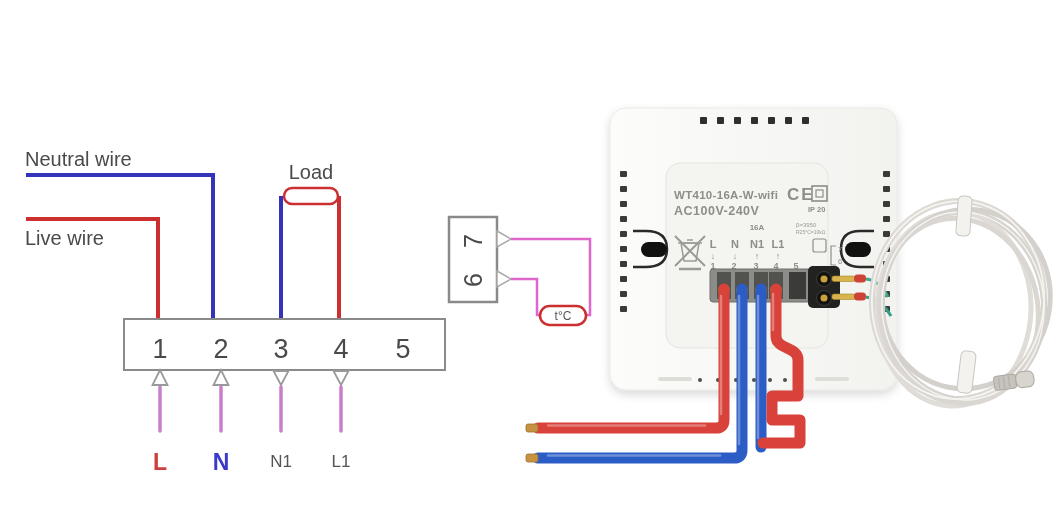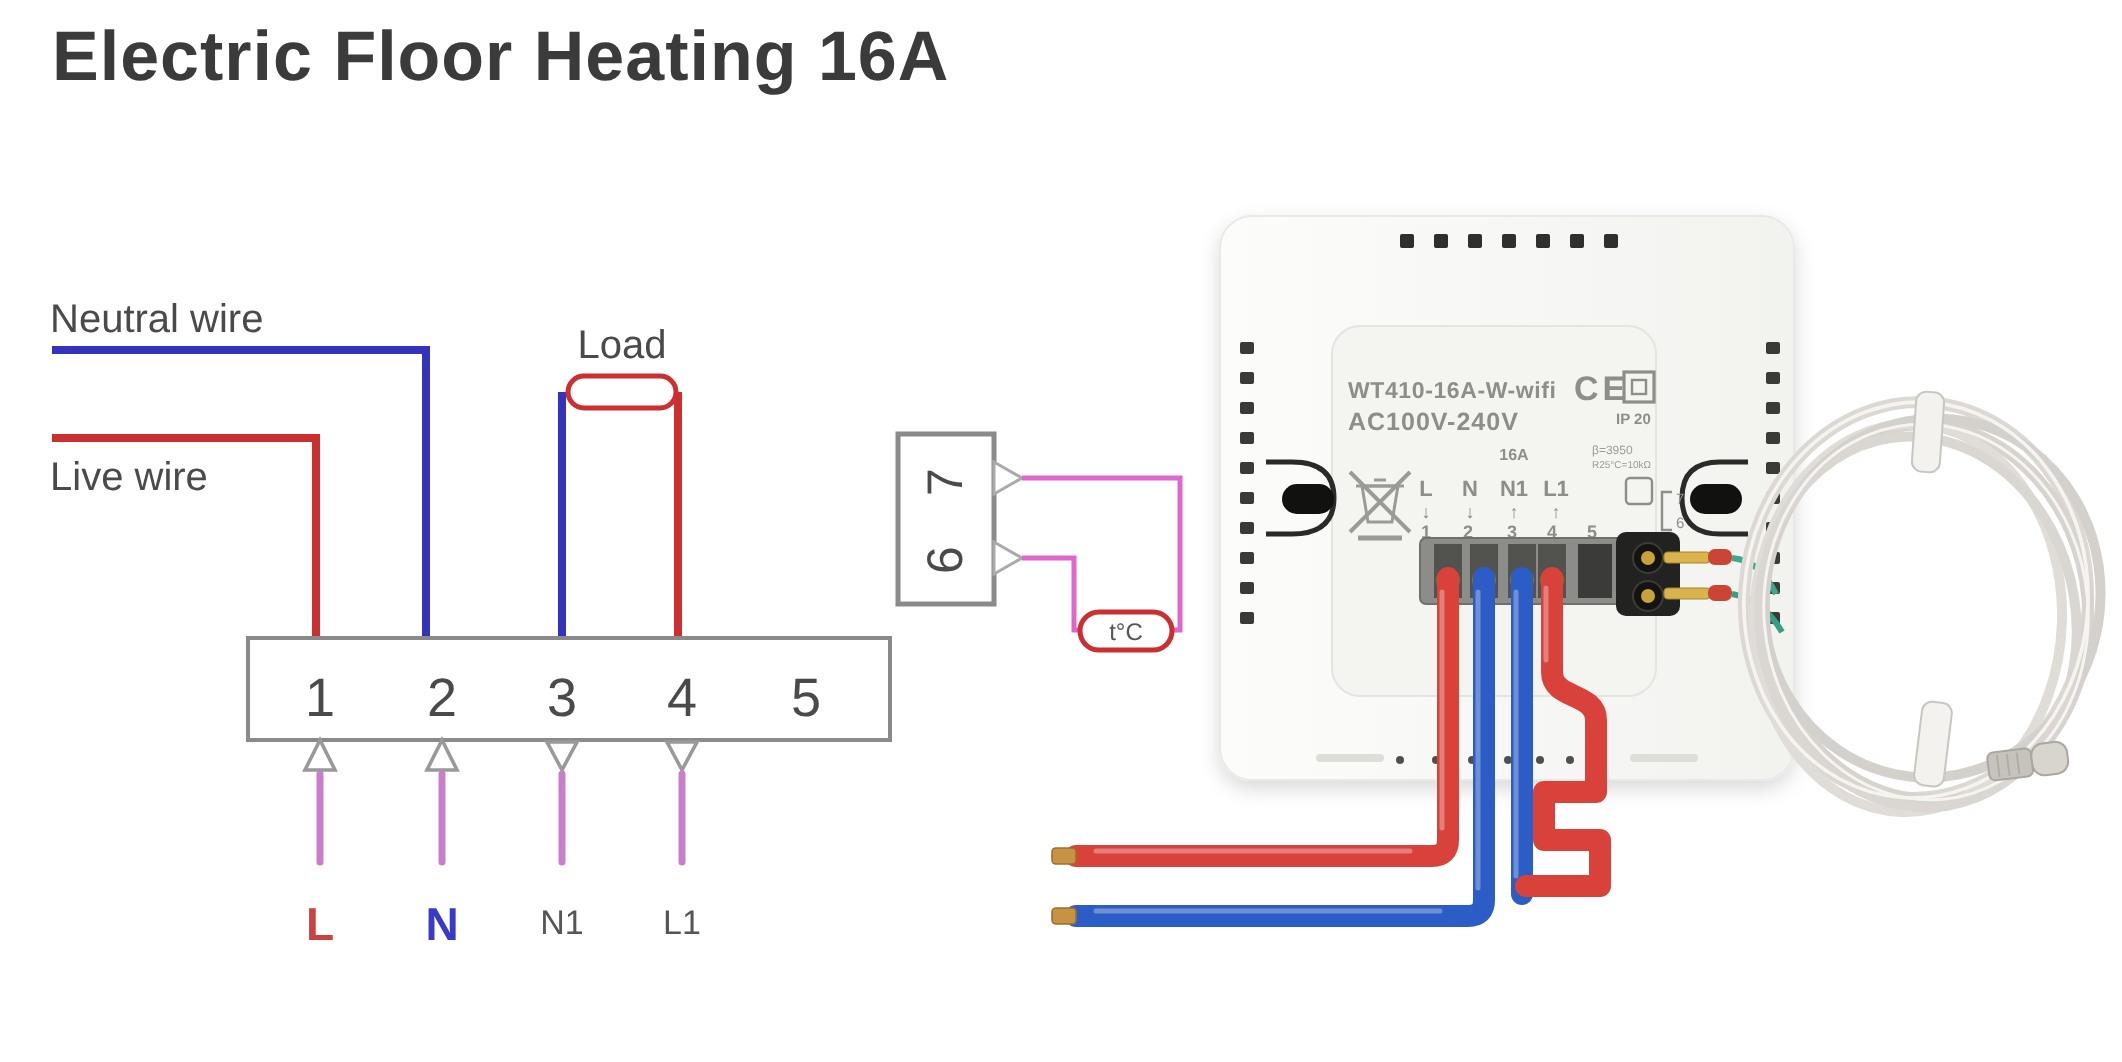--- a/index.html
+++ b/index.html
@@ -14,21 +14,20 @@
   .lbl{fill:#4a4a4a;font-size:20px;}
   .tnum{fill:#4a4a4a;font-size:27px;}
   .devtxt{fill:#8d8d89;font-weight:700;}
   .tiny{fill:#9a9a96;}
 </style>
 </head>
 <body>
 
 <div class="canvas">
 
-  <h1 class="page-title">Electric Floor Heating 16A</h1>
 
   <svg class="schem" viewBox="0 130 610 390">
 
     <text x="25" y="166" class="lbl">Neutral wire</text>
     <path d="M 26,175 L 213,175 L 213,320" fill="none" stroke-width="4" stroke="#3333bb"></path>
 
     <text x="25" y="245" class="lbl">Live wire</text>
     <path d="M 26,219 L 158,219 L 158,320" fill="none" stroke-width="4" stroke="#cc2f2f"></path>
 
     <text x="311" y="179" text-anchor="middle" class="lbl">Load</text>

